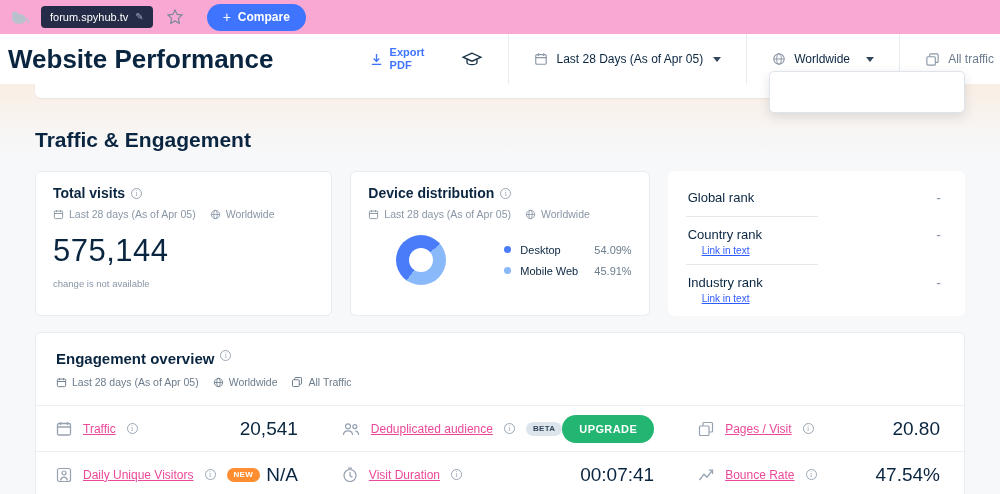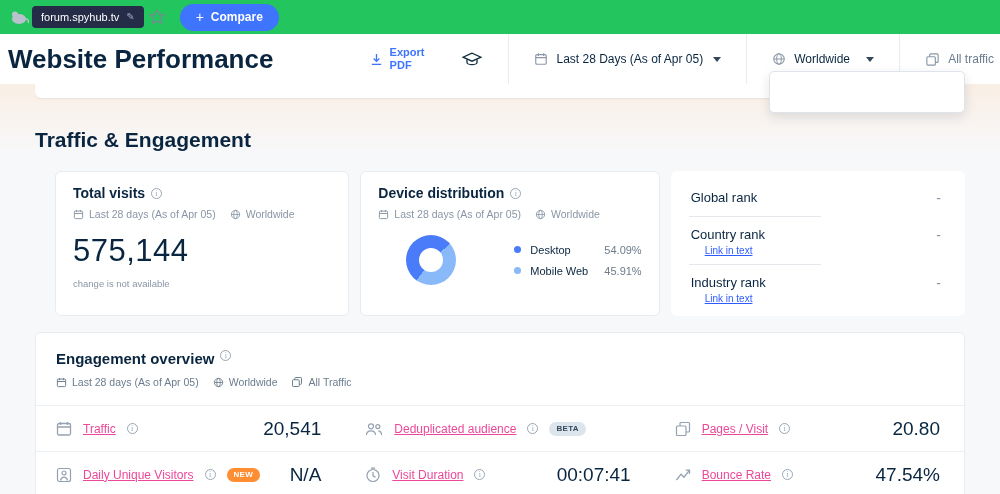--- a/index.html
+++ b/index.html
@@ -10,21 +10,21 @@
     --green:#23b672;
     --orange:#ff8e33;
   }
   *{box-sizing:border-box;margin:0;padding:0;}
   body{
     width:1000px;height:494px;overflow:hidden;background:#fff;
     font-family:"Liberation Sans",sans-serif;color:var(--dark);
   }
   svg{display:block;}
   
-  .topbar{height:34px;display:flex;align-items:center;padding:0 10px;gap:2px;background:#22c55e;}
+  .topbar{height:34px;display:flex;align-items:center;padding:0 10px;gap:11px;background:#f9a8d4;}
   .favicon{width:20px;height:16px;}
   .domain-pill{background:#252c48;color:#fff;border-radius:4px;font-size:11px;
     padding:5px 9px;display:flex;align-items:center;gap:7px;cursor:pointer;}
   .edit-icon{color:#9aa4bd;font-size:10px;line-height:1;}
   .star{width:18px;height:18px;color:#7a8796;cursor:pointer;margin-left:2px;}
   .compare-btn{background:var(--accent);color:#fff;border:none;border-radius:15px;height:27px;
     padding:0 16px;font-size:12px;font-weight:700;display:flex;align-items:center;gap:7px;
     cursor:pointer;margin-left:12px;font-family:inherit;}
   .compare-plus{font-size:14px;font-weight:400;}
   
@@ -44,21 +44,21 @@
   
   .content{position:relative;height:410px;background:#f7f8fa;padding:0 35px;}
   .content::before{content:"";position:absolute;left:0;top:0;right:0;height:70px;
     background:linear-gradient(to bottom,rgba(255,216,178,0.30),rgba(255,216,178,0));pointer-events:none;}
   .partial-card{position:absolute;left:35px;right:35px;top:0;height:14px;background:#fff;
     border-radius:0 0 6px 6px;box-shadow:0 1px 2px rgba(9,37,64,0.07);}
   .dropdown-panel{position:absolute;right:35px;top:-13px;width:196px;height:42px;background:#fff;
     border:1px solid #dfe4ea;border-radius:5px;box-shadow:0 4px 12px rgba(9,37,64,0.12);z-index:6;}
   .section-title{position:relative;padding-top:44px;font-size:21px;font-weight:700;color:var(--dark);}
   
-  .cards-row{position:relative;display:flex;gap:11px;margin-top:19px;height:145px;margin-left:20px;}
+  .cards-row{position:relative;display:flex;gap:18px;margin-top:19px;height:145px;}
   .card{background:#fff;border:1px solid var(--border);border-radius:6px;padding:13px 17px;flex:1;}
   .card-title-row{display:flex;align-items:center;gap:6px;}
   .card-title{font-size:14px;font-weight:700;color:var(--dark);}
   .info{width:11px;height:11px;border:1px solid #9aa7b5;border-radius:50%;display:inline-flex;
     align-items:center;justify-content:center;color:#9aa7b5;flex:none;cursor:pointer;}
   .info::after{content:"i";font-size:8px;font-family:"Liberation Serif",serif;}
   .card-sub{display:flex;align-items:center;gap:5px;margin-top:7px;font-size:10.5px;color:var(--gray);}
   .card-sub .gap{width:4px;}
   .big-number{font-size:31px;color:var(--dark);margin-top:13px;letter-spacing:0.5px;}
   .note{font-size:9.5px;color:var(--gray);margin-top:9px;}
@@ -315,20 +315,21 @@
           <svg class="m-icon" width="18" height="14" viewBox="0 0 18 14">
             <circle cx="6" cy="4.3" r="2.5" fill="none" stroke="currentColor" stroke-width="1.2"></circle>
             <path d="M1.5 13c0-2.6 2-4.1 4.5-4.1s4.5 1.5 4.5 4.1" fill="none" stroke="currentColor" stroke-width="1.2"></path>
             <circle cx="12.8" cy="4.6" r="2" fill="none" stroke="currentColor" stroke-width="1.2"></circle>
             <path d="M13.4 8.9c1.9.4 3.2 1.8 3.2 4.1" fill="none" stroke="currentColor" stroke-width="1.2"></path>
           </svg>
           <span class="m-label">Deduplicated audience</span>
           <span class="info"></span>
           <span class="badge badge-beta">BETA</span>
         </span>
+        <button class="upgrade-btn">UPGRADE</button>
       </div>
 
       <div class="metric">
         <span class="m-left">
           <svg class="m-icon" width="16" height="16" viewBox="0 0 16 16">
             <rect x="5" y="1.5" width="9.5" height="9.5" rx="1" fill="none" stroke="currentColor" stroke-width="1.2"></rect>
             <rect x="1.5" y="5" width="9.5" height="9.5" rx="1" fill="#fff" stroke="currentColor" stroke-width="1.2"></rect>
           </svg>
           <span class="m-label">Pages / Visit</span>
           <span class="info"></span>

